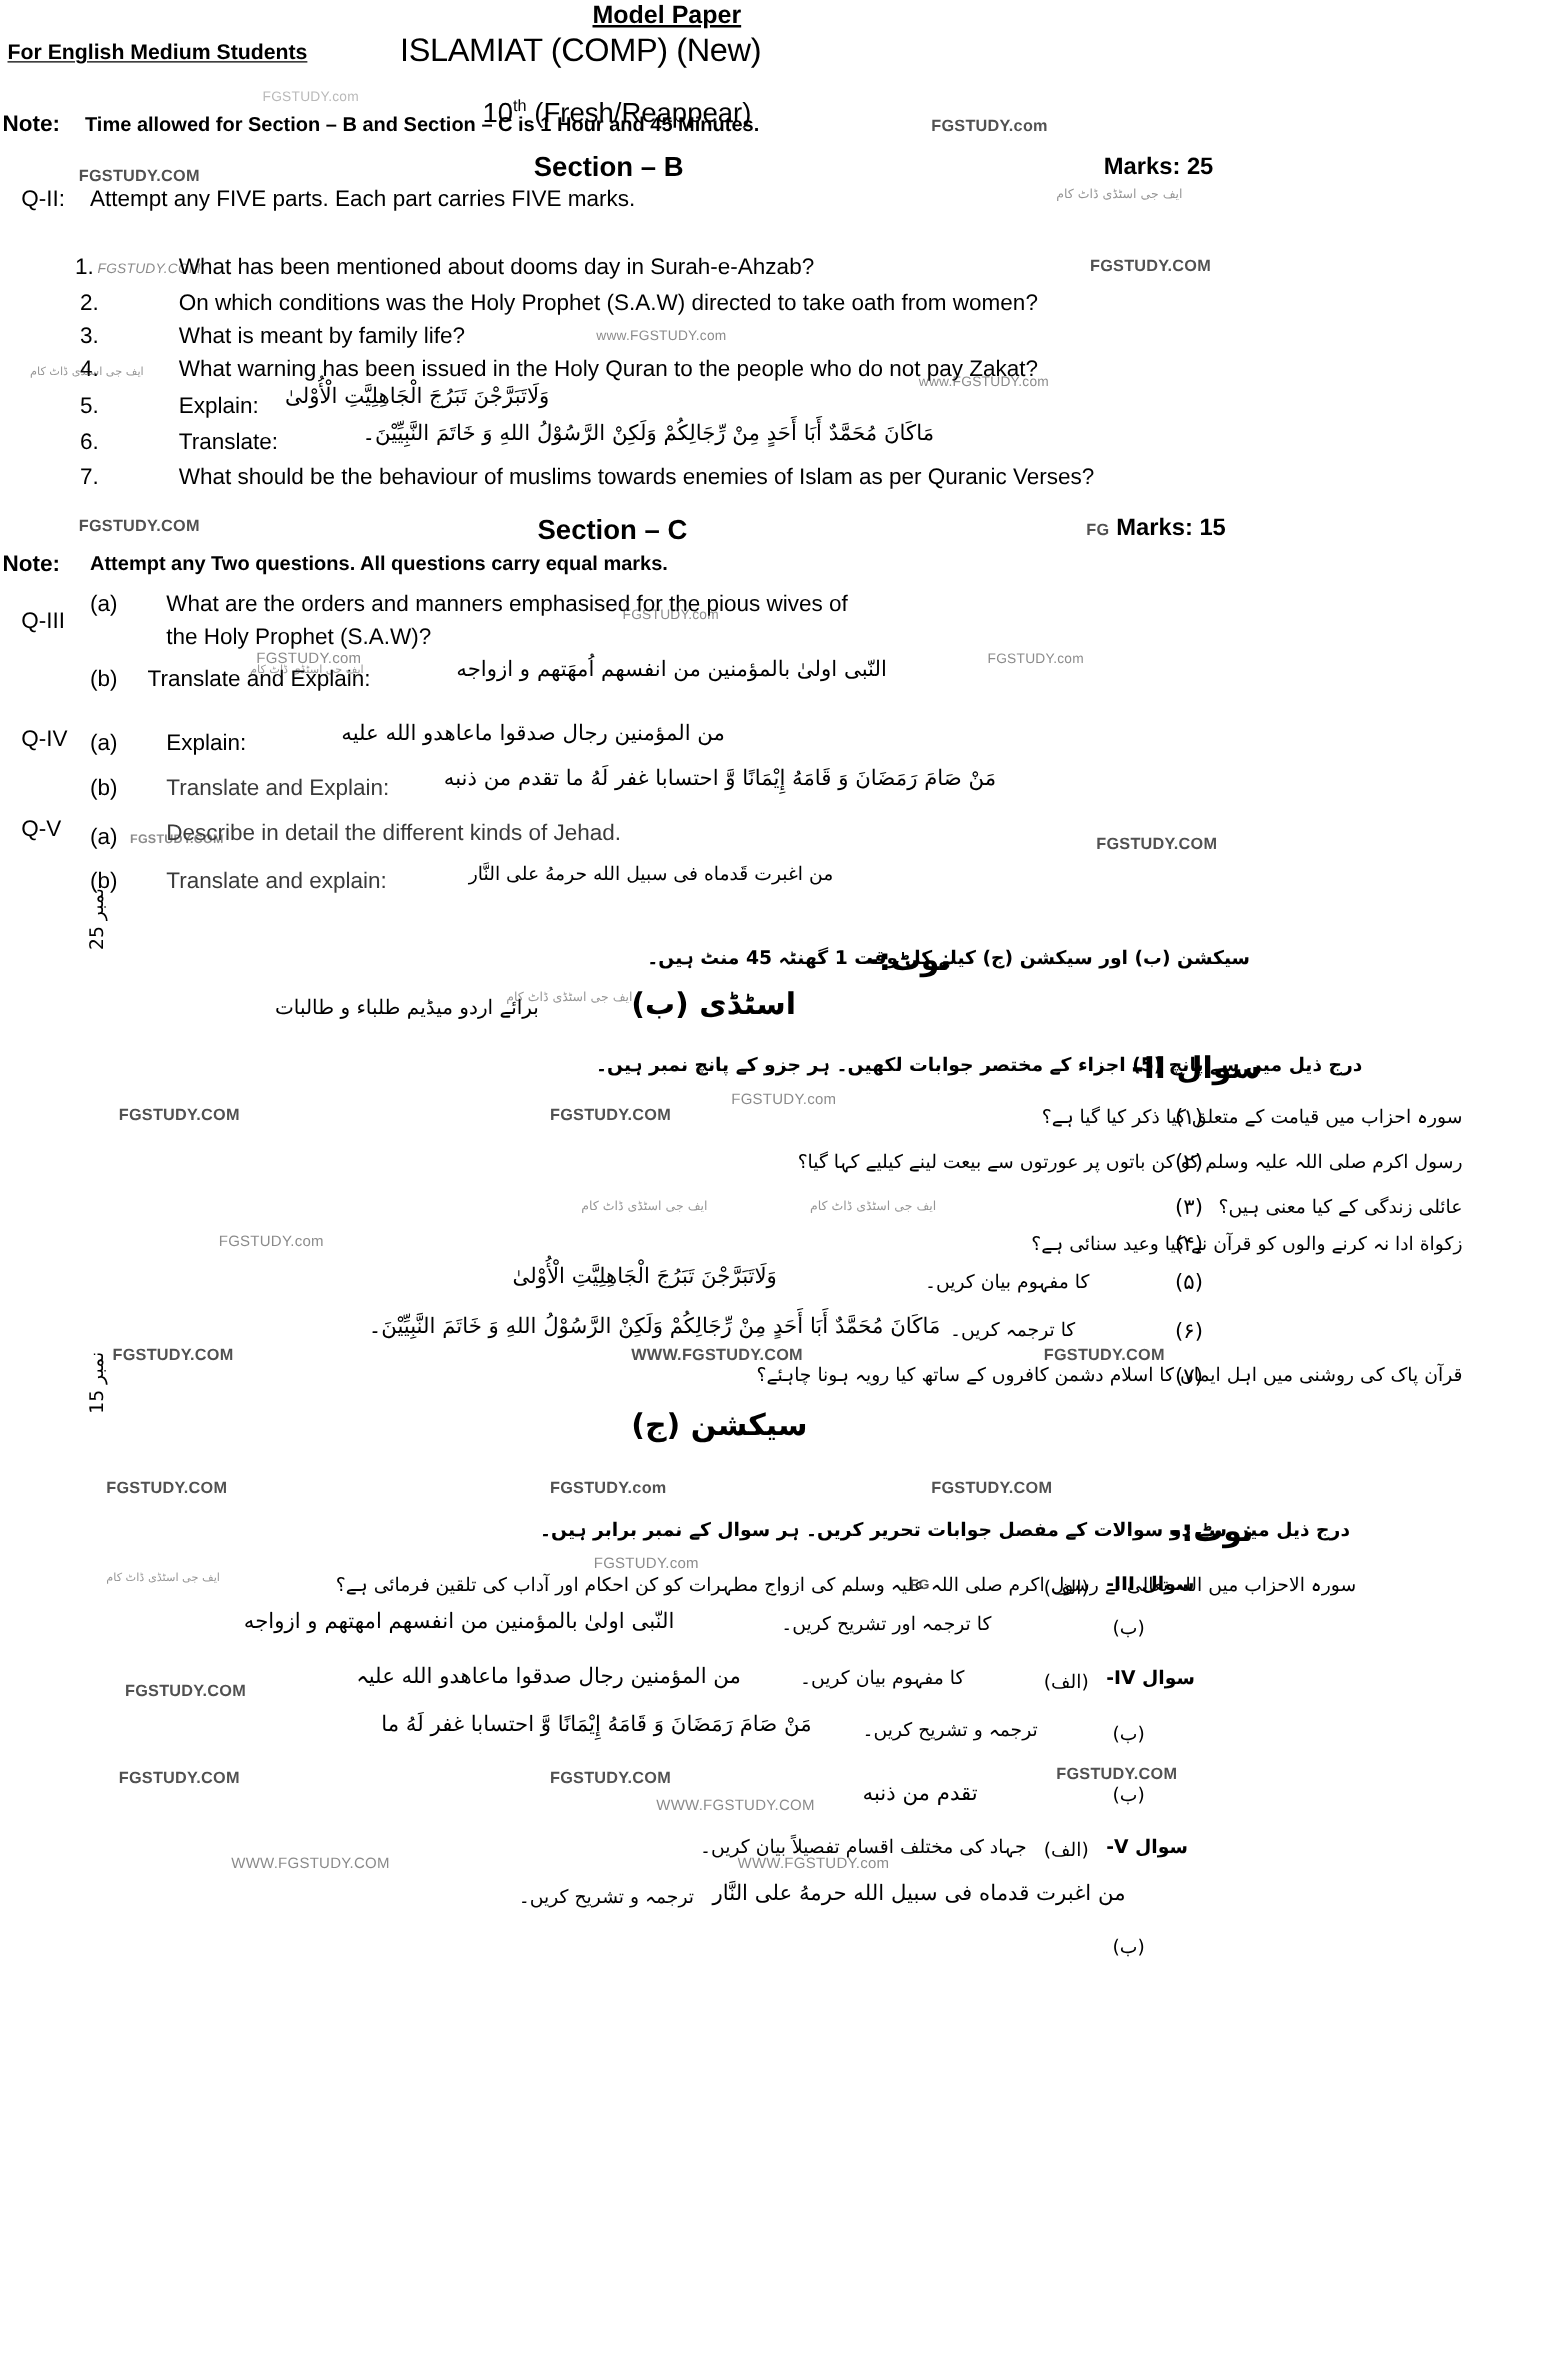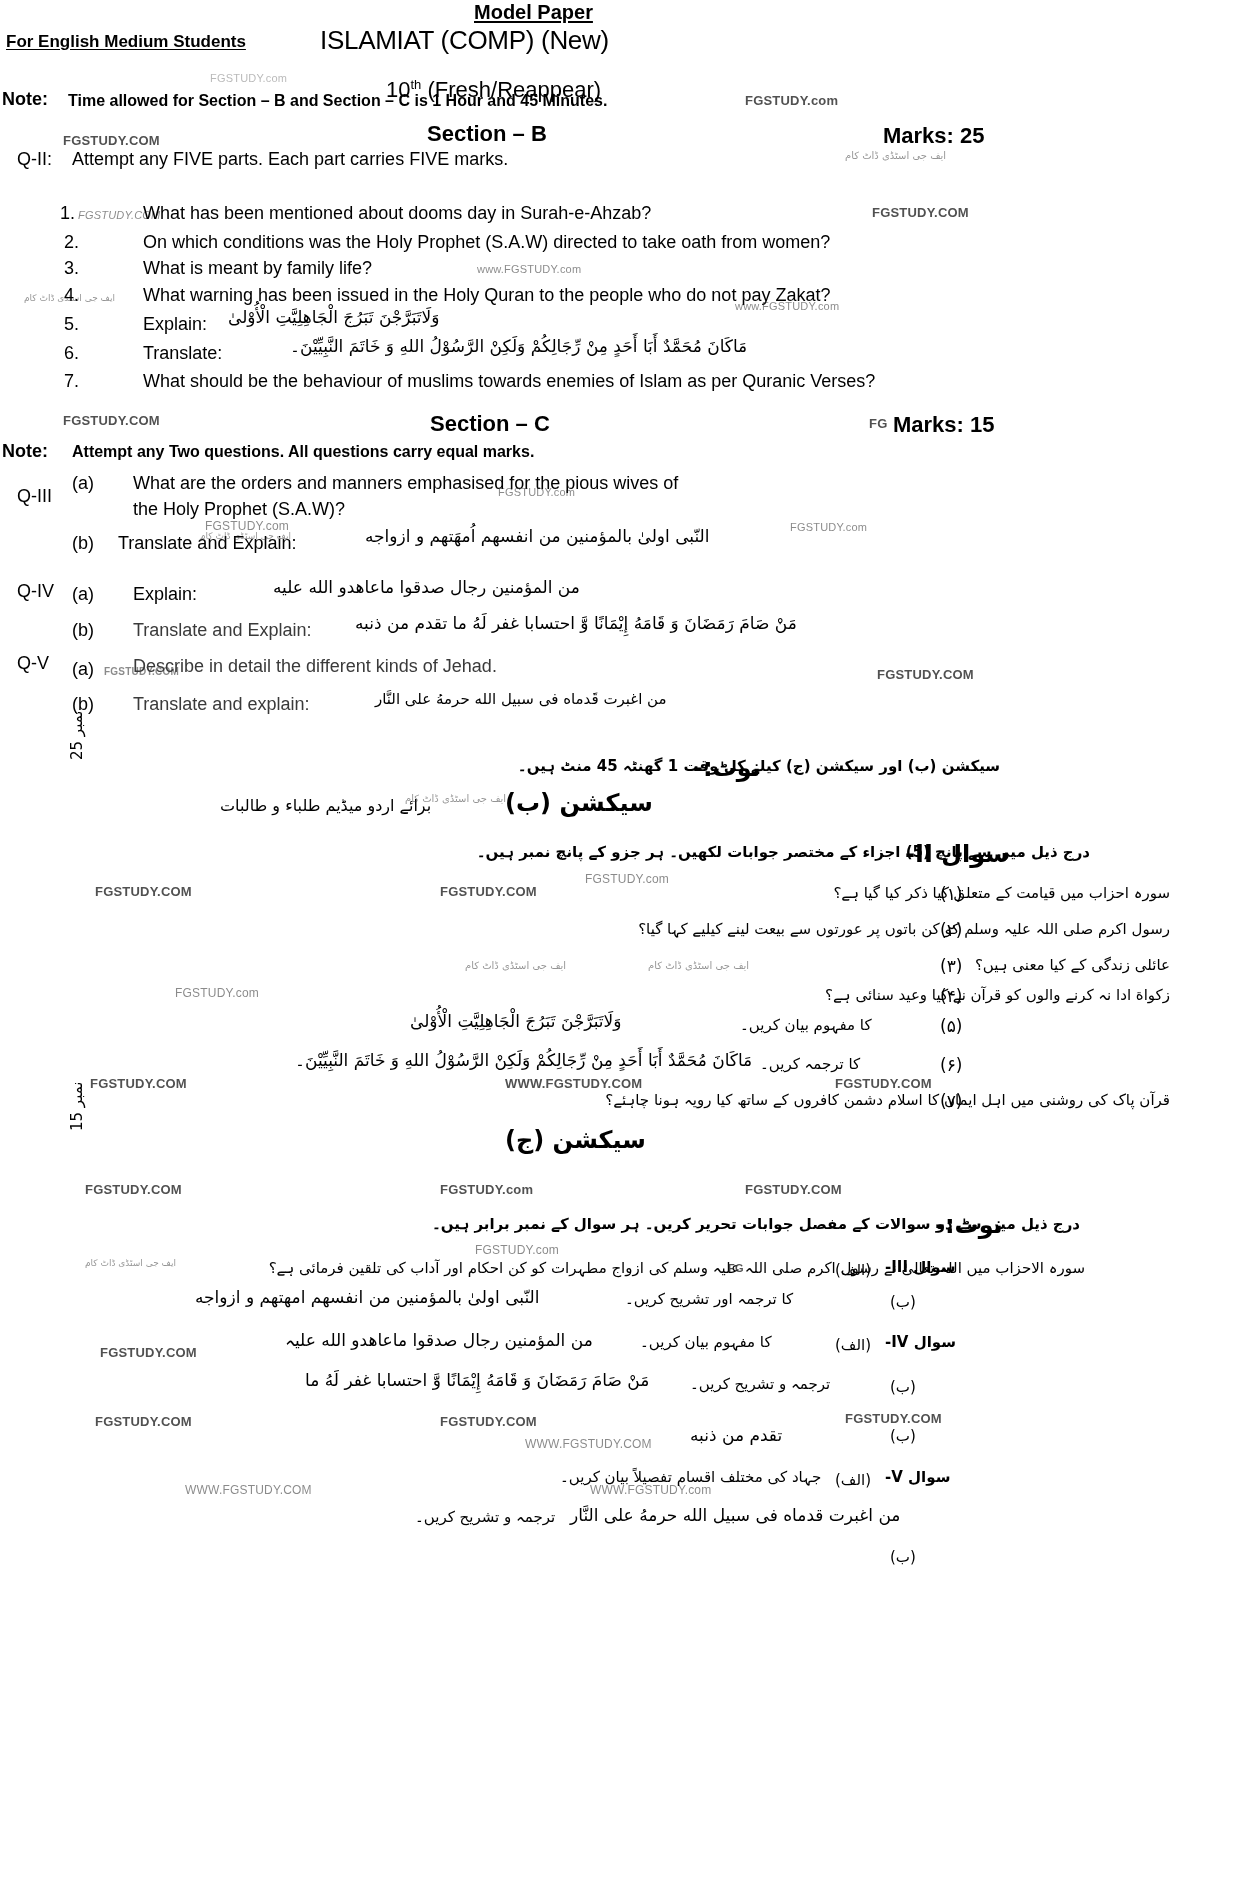--- a/index.html
+++ b/index.html
@@ -64,21 +64,21 @@
   .title-class sup { font-size: 13px; }
 
   .note-label { font-size: 18px; font-weight: 700; }
   .note-text  { font-size: 16px; font-weight: 700; }
 
   .section-head {
     font-size: 22px;
     font-weight: 700;
   }
   .marks {
-    font-size: 22px;
+    font-size: 19px;
     font-weight: 700;
   }
 
   .q-label   { font-size: 18px; font-weight: 400; margin-left: 15px; }
   .q-instr   { font-size: 18px; font-weight: 400; }
 
   .num       { font-size: 18px; }
   .qtext     { font-size: 18px; }
   .qtext.dim { color: #3a3a3a; }
   .part      { font-size: 18px; }
@@ -210,21 +210,21 @@
 
   <div class="abs part" style="left:72px; top:694px;">(b)</div>
   <div class="abs qtext dim" style="left:133px; top:694px;">Translate and explain:</div>
   <div class="abs ar sm" style="left:375px; top:690px;">من اغبرت قَدماه فی سبیل الله حرمهُ على النَّار</div>
 
   <div class="wm light" style="left:585px; top:872px; font-size:12px;">FGSTUDY.com</div>
 
   <div class="abs ur big" style="left:693px; top:754px;">نوٹ:-</div>
   <div class="abs ur" style="right:250px; top:757px;">سیکشن (ب) اور سیکشن (ج) کیلے کل وقت 1 گھنٹہ 45 منٹ ہیں۔</div>
 
-  <div class="abs ur big" style="left:505px; top:789px;">سیکشن (ب)</div>
+  <div class="abs ur big" style="left:505px; top:789px;">اسٹڈی (ب)</div>
   <div class="abs ur n" style="left:220px; top:796px; font-size:16px;">برائے اردو میڈیم طلباء و طالبات</div>
   <div class="wm urdu" style="left:405px; top:793px; font-size:10px;">ایف جی اسٹڈی ڈاٹ کام</div>
 
   <div class="abs rot ur n" style="left:68px; top:760px; font-size:15px;">نمبر 25</div>
 
   <div class="abs ur big" style="left:905px; top:840px;">سوال II-</div>
   <div class="abs ur" style="right:160px; top:843px;">درج ذیل میں سے پانچ (5) اجزاء کے مختصر جوابات لکھیں۔ ہر جزو کے پانچ نمبر ہیں۔</div>
 
   <div class="wm" style="left:95px; top:884px; font-size:13px;">FGSTUDY.COM</div>
   <div class="wm" style="left:440px; top:884px; font-size:13px;">FGSTUDY.COM</div>

